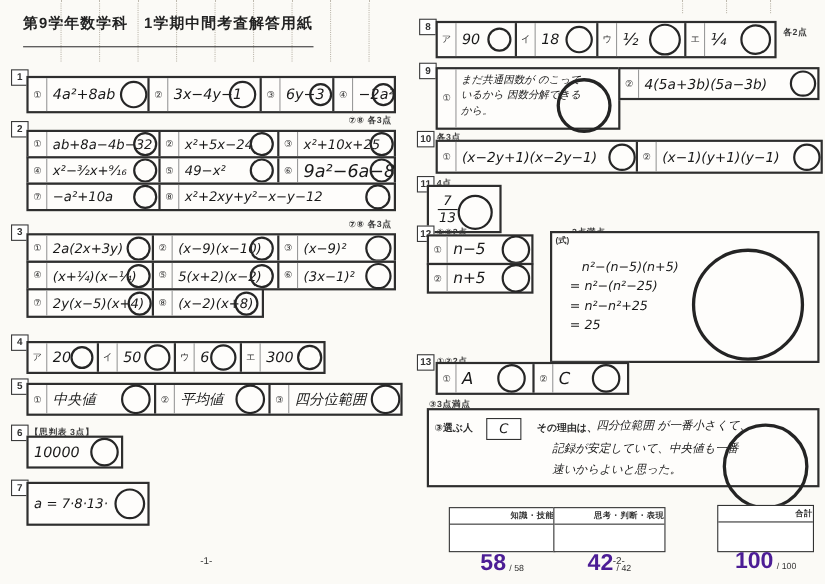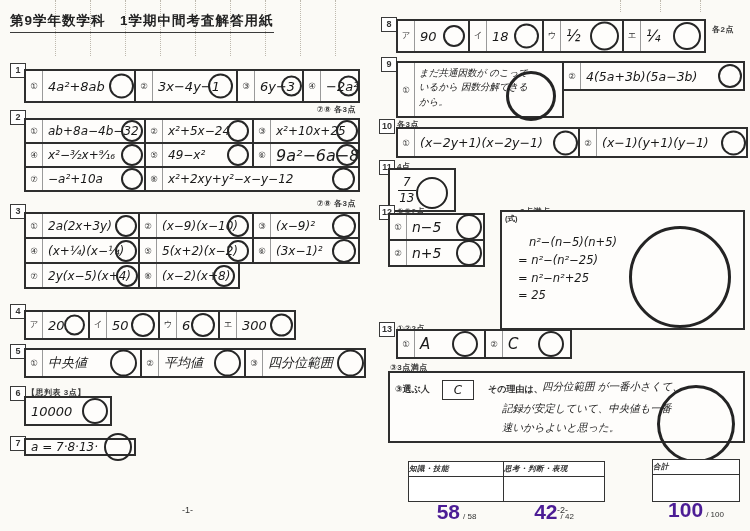--- a/index.html
+++ b/index.html
@@ -1,20 +1,20 @@
 <!DOCTYPE html>
 <html><head>
 <meta charset="utf-8">
 <style>
   html,body{margin:0;padding:0;background:#e8e8e4;}
   .sheet{position:relative;width:750px;height:531px;background:#fbfaf6;overflow:hidden;
          color:#2b2b2b;font-family:"Liberation Sans","DejaVu Sans",sans-serif;}
   .abs{position:absolute;}
-  .title{position:absolute;left:10px;top:12px;font-size:13.5px;font-weight:bold;
-         letter-spacing:1px;color:#222;border-bottom:1.5px solid #3a3a3a;padding-bottom:2px;}
+  .title{position:absolute;left:21px;top:12px;font-size:13.5px;font-weight:bold;
+         letter-spacing:1px;color:#222;border-bottom:1.5px solid #3a3a3a;padding-bottom:12px;}
   .secno{position:absolute;min-width:12px;height:13px;padding:0 1px;border:1.6px solid #3a3a3a;
          background:#fff;font-size:9px;line-height:13px;text-align:center;font-weight:bold;color:#333;}
   .note{position:absolute;font-size:8px;color:#3a3a3a;font-weight:bold;letter-spacing:0.5px;}
   .row-tbl{position:absolute;display:flex;border:2px solid #2e2e2e;background:#fefdfb;box-sizing:border-box;}
   .cell{display:flex;align-items:center;position:relative;border-left:2px solid #2e2e2e;box-sizing:border-box;}
   .cell:first-child{border-left:none;}
   .qnum{width:16px;align-self:stretch;display:flex;align-items:center;justify-content:center;
         font-size:8.5px;color:#333;border-right:1px solid #9a9a9a;flex:none;}
   .ans{flex:1;padding:0 2px 0 5px;white-space:nowrap;}
   .hw{font-family:"DejaVu Sans",sans-serif;font-style:italic;color:#191919;font-size:13px;}
@@ -30,22 +30,22 @@
   .frac-bot{padding-top:1px;}
   .workbox{position:absolute;border:2px solid #2e2e2e;background:#fefdfb;box-sizing:border-box;}
   .worklabel{position:absolute;left:3px;top:2px;font-size:7.5px;font-weight:bold;color:#333;}
   .worktext{position:absolute;left:16px;top:22px;white-space:pre;font-size:11.5px;line-height:1.55;}
   .commentbox{position:absolute;border:2px solid #2e2e2e;background:#fefdfb;box-sizing:border-box;}
   .plabel{font-size:9px;font-weight:bold;color:#2d2d2d;}
   .choicebox{position:absolute;border:1.6px solid #333;width:30px;height:18px;display:flex;
              align-items:center;justify-content:center;background:#fff;}
   .scorebox{position:absolute;border:1.8px solid #333;background:#fff;display:flex;
             flex-direction:column;box-sizing:border-box;}
-  .scorehead{border-bottom:1.5px solid #333;font-size:7.5px;text-align:left;padding:2px 0;
-             font-weight:bold;color:#333;letter-spacing:0.5px;font-style:italic;}
+  .scorehead{border-bottom:1.5px solid #333;font-size:7.5px;text-align:right;padding:2px 0;
+             font-weight:bold;color:#333;letter-spacing:0.5px;}
   .scoreval{flex:1;display:flex;align-items:flex-end;justify-content:center;gap:3px;padding-bottom:2px;}
   .bignum{font-size:21px;font-weight:bold;color:#4c1d95;line-height:1;margin-top:24px;}
   .denom{font-size:8px;color:#333;padding-bottom:1px;}
   .pagenum{position:absolute;font-size:9px;color:#333;width:375px;text-align:center;top:505px;}
 </style>
 </head>
 <body>
 
 <div class="sheet">
 
@@ -230,21 +230,21 @@
   </div>
 
   <div class="secno" style="left:10px;top:386px">6</div>
   <div class="note" style="left:27px;top:387px">【思判表 3点】</div>
   <div class="box" style="left:24px;top:396px;width:88px;height:30px">
     <span class="ans hw">10000</span>
     <span class="mark" style="width:22px;height:22px;right:2px"></span>
   </div>
 
   <div class="secno" style="left:10px;top:436px">7</div>
-  <div class="box" style="left:24px;top:438px;width:112px;height:18px">
+  <div class="box" style="left:24px;top:438px;width:112px;height:40px">
     <span class="ans hw" style="font-size:12px">a = 7·8·13·</span>
     <span class="mark" style="width:24px;height:24px;right:2px"></span>
   </div>
 
   <div class="pagenum" style="left:0">-1-</div>
 
   <div class="secno" style="left:381px;top:17px">8</div>
   <div class="row-tbl" style="left:396px;top:19px;height:34px">
     <div class="cell" style="width:70px">
       <span class="qnum">ア</span>

